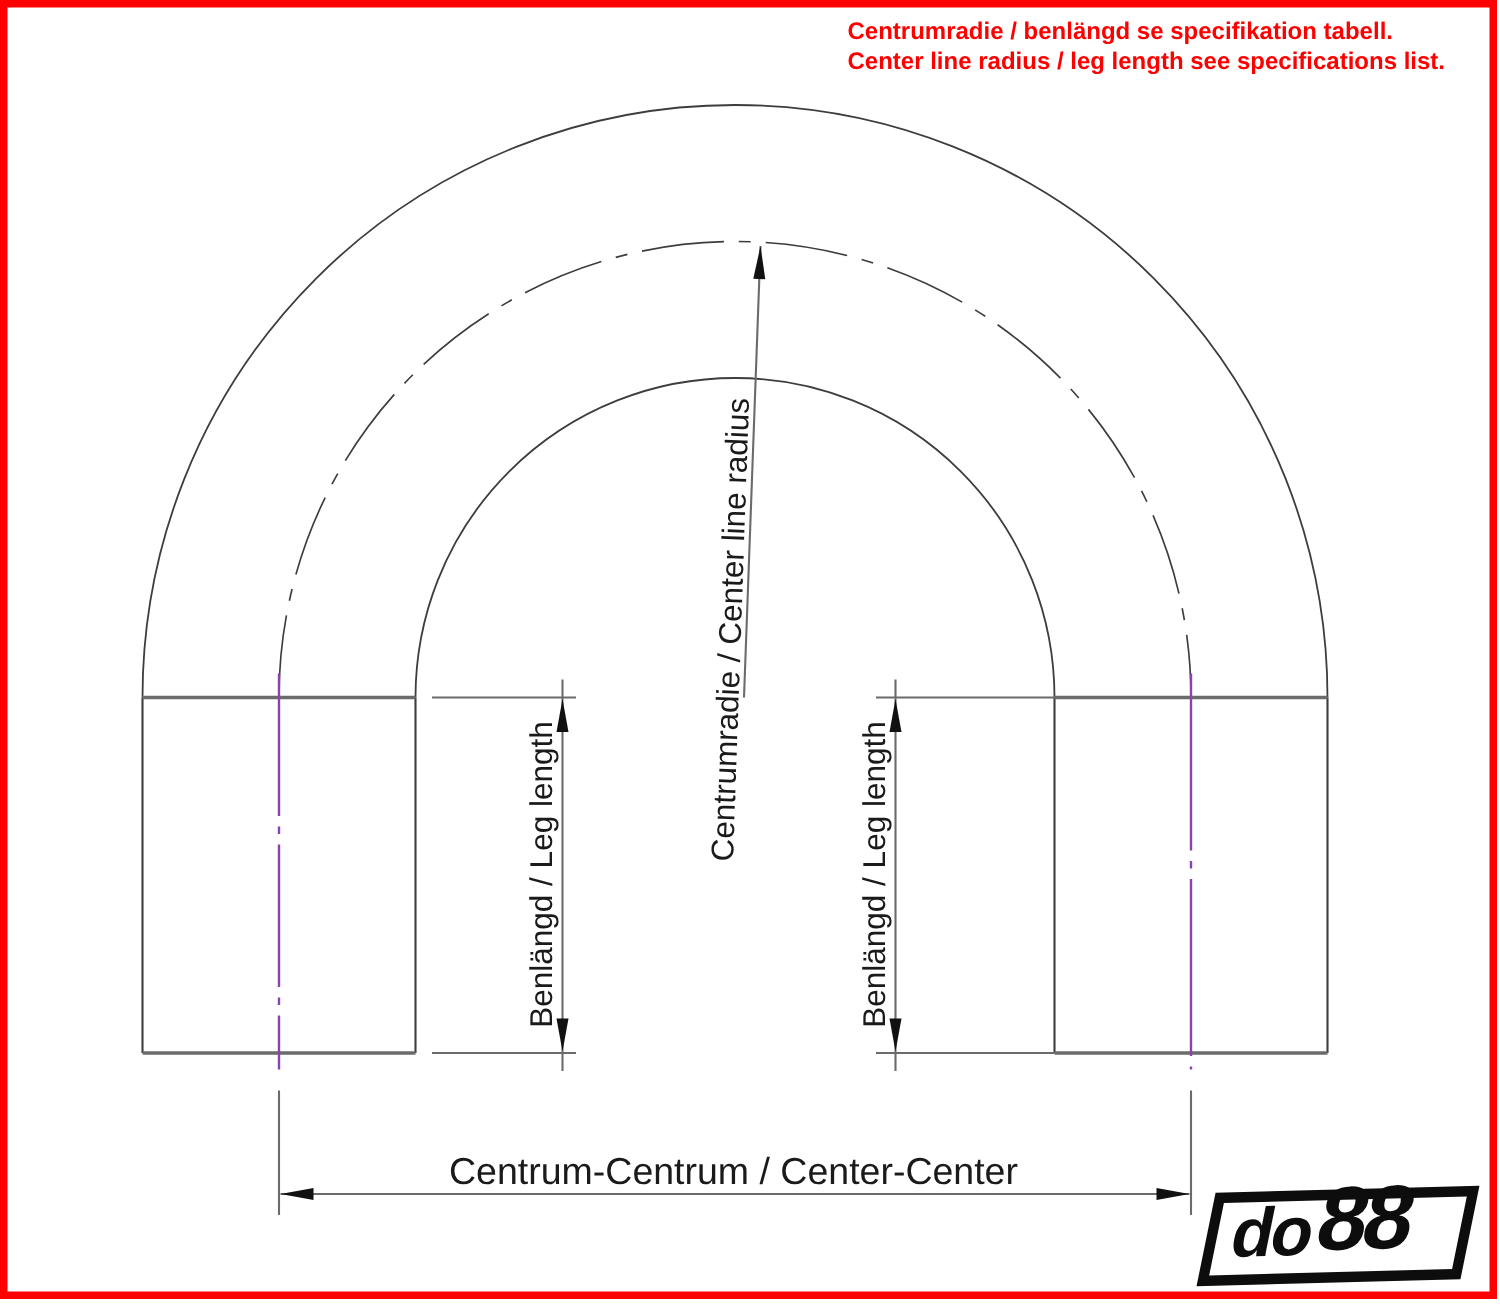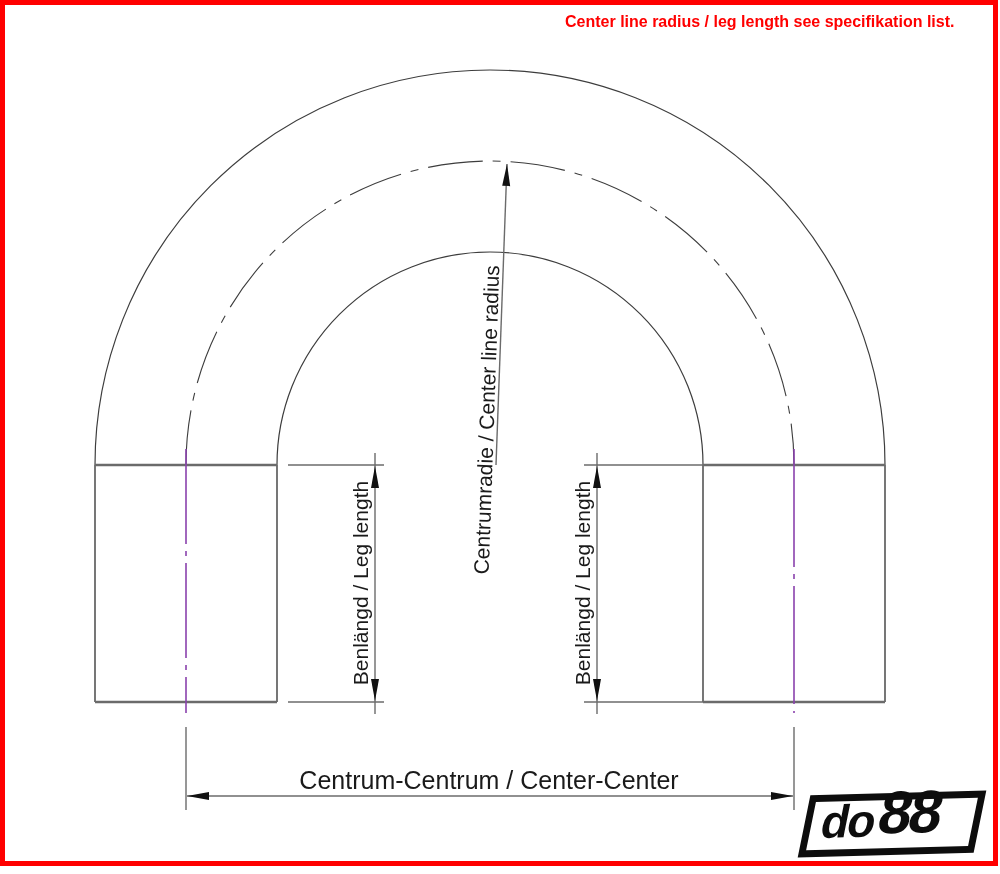--- a/index.html
+++ b/index.html
@@ -72,21 +72,22 @@
     letter-spacing: -3px;
     color: #0d0d0d;
   }
 </style>
 </head>
 <body>
 
 <div class="page">
 
   <div class="notice">
-    <div>Center line radius / leg length see specifikation list.</div>
+    <div>Centrumradie / benlängd se specifikation tabell.</div>
+    <div>Center line radius / leg length see specifications list.</div>
   </div>
 
   <svg class="drawing" width="1000" height="874" viewBox="0 0 1000 874">
 
     <path d="M 95 465 A 395 395 0 0 1 885 465" fill="none" stroke="#3d3d3d" stroke-width="1.2"></path>
     <path d="M 277 465 A 213 213 0 0 1 703 465" fill="none" stroke="#3d3d3d" stroke-width="1.2"></path>
 
     <path d="M 186 465 A 304 304 0 0 1 794 465" fill="none" stroke="#3d3d3d" stroke-width="1.1" stroke-dasharray="55 10 8 10"></path>
 
     <g stroke="#3d3d3d" stroke-width="1.4">

